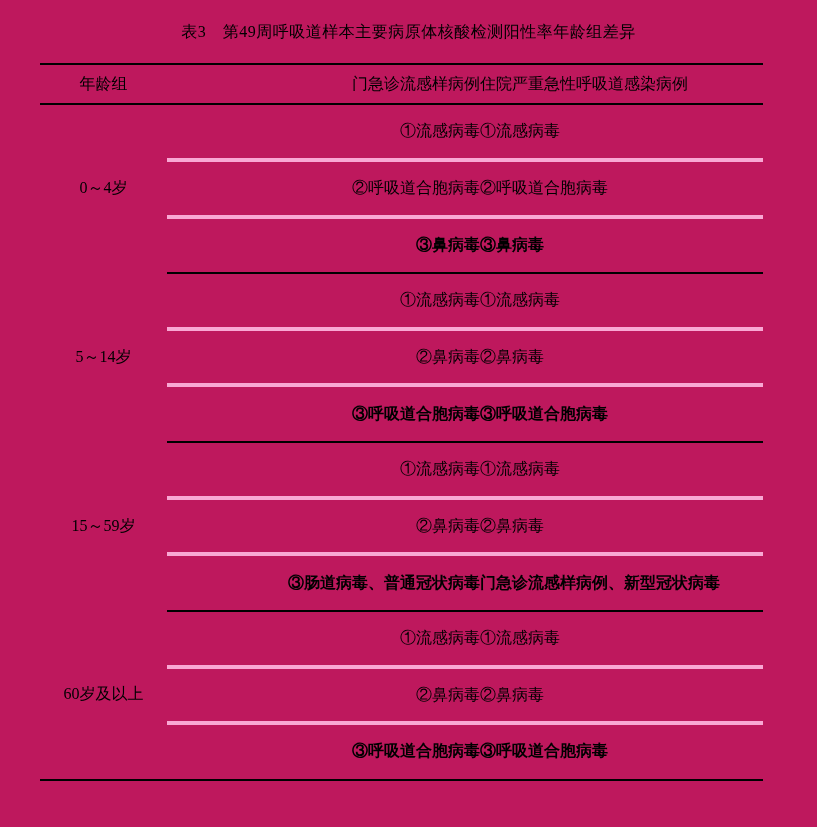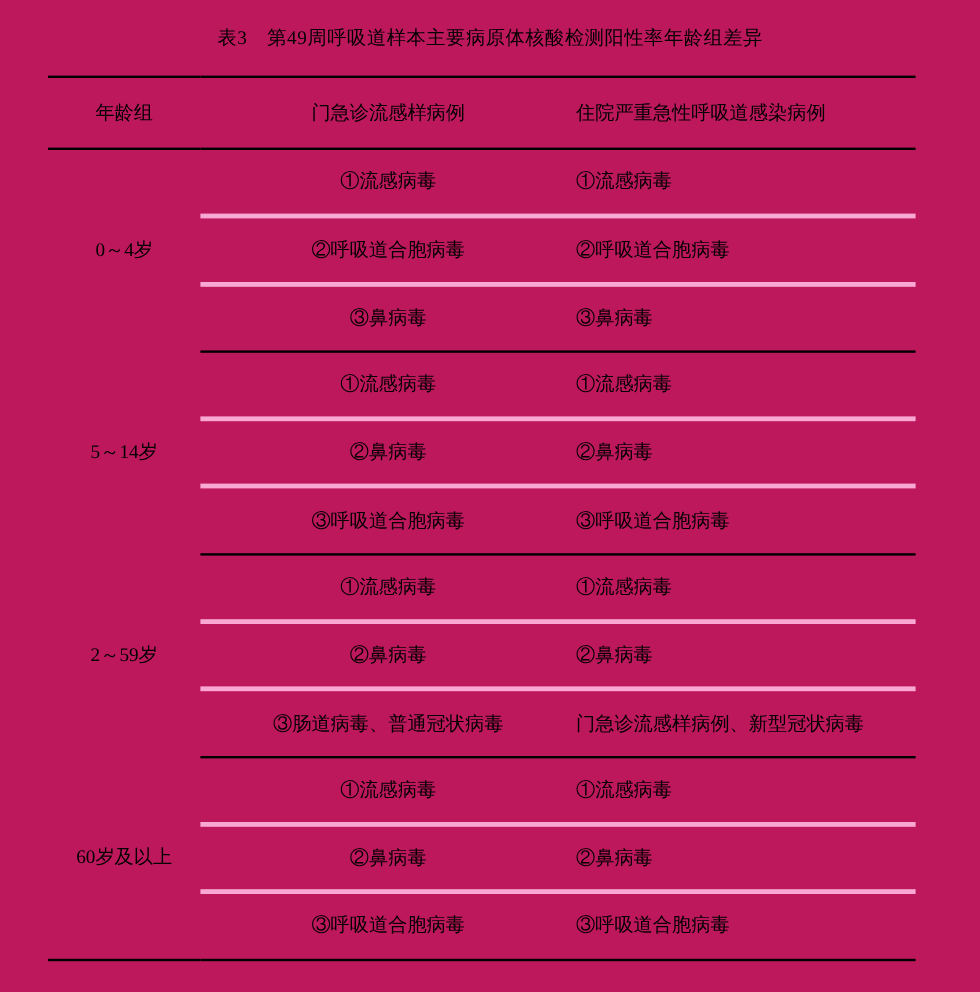--- a/index.html
+++ b/index.html
@@ -42,30 +42,30 @@
   col.c-ili  { width: 313px; }
   col.c-sari { width: 283px; }
   table.report-table th,
   table.report-table td {
     font-weight: normal;
     padding: 0;
     vertical-align: middle;
     white-space: nowrap;
     overflow: hidden;
   }
-  tr.header-row { height: 60px; }
+  tr.header-row { height: 40px; }
   tr.header-row th { border-bottom: 2px solid #000; }
   tr.data-row { height: 56.3px; }
   th.age-col, td.age-cell { text-align: center; }
-  th.ili-col, td.ili-cell { text-align: center; padding-left: 30px; margin-top: 22px; }
+  th.ili-col, td.ili-cell { text-align: right; padding-left: 30px; margin-top: 22px; }
   th.sari-col, td.sari-cell { text-align: left; }
   
   td.inner { border-bottom: 4px solid #f9a8d4; }
   
-  tr.block-end td { border-bottom: 2px solid #000; }
+  tr.block-end td { border-bottom: 2px solid #000; font-weight: bold; }
   tr.block-end.final td { border-bottom: none; }
 </style>
 </head>
 <body>
 
 <div class="page">
 
   <div class="doc-title">表3　第49周呼吸道样本主要病原体核酸检测阳性率年龄组差异</div>
 
   <table class="report-table">
@@ -105,21 +105,21 @@
       <tr class="data-row">
         <td class="ili-cell inner">②鼻病毒</td>
         <td class="sari-cell inner">②鼻病毒</td>
       </tr>
       <tr class="data-row block-end">
         <td class="ili-cell">③呼吸道合胞病毒</td>
         <td class="sari-cell">③呼吸道合胞病毒</td>
       </tr>
 
       <tr class="data-row">
-        <td class="age-cell" rowspan="3">2～59岁</td>
+        <td class="age-cell" rowspan="3">15～59岁</td>
         <td class="ili-cell inner">①流感病毒</td>
         <td class="sari-cell inner">①流感病毒</td>
       </tr>
       <tr class="data-row">
         <td class="ili-cell inner">②鼻病毒</td>
         <td class="sari-cell inner">②鼻病毒</td>
       </tr>
       <tr class="data-row block-end">
         <td class="ili-cell">③肠道病毒、普通冠状病毒</td>
         <td class="sari-cell">门急诊流感样病例、新型冠状病毒</td>

